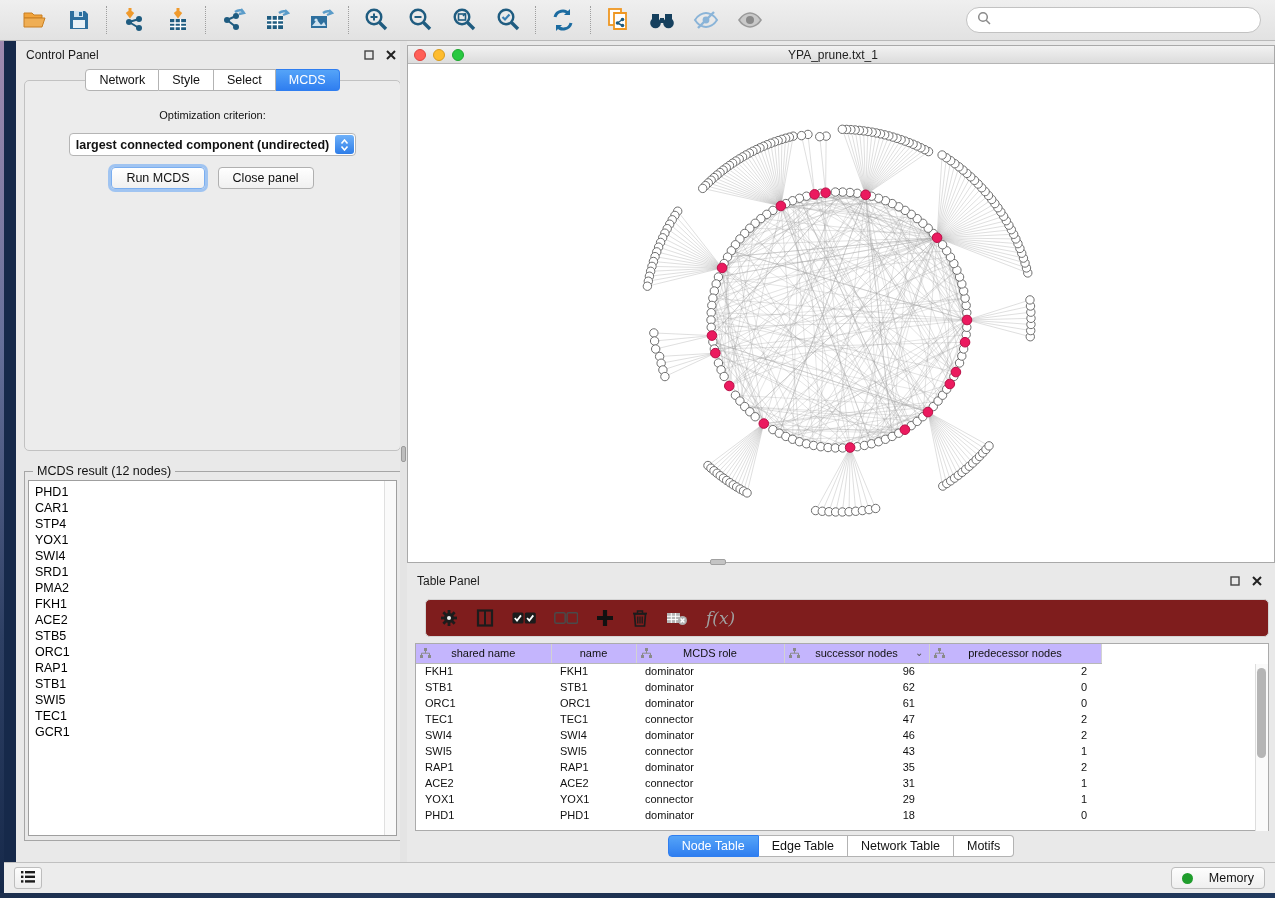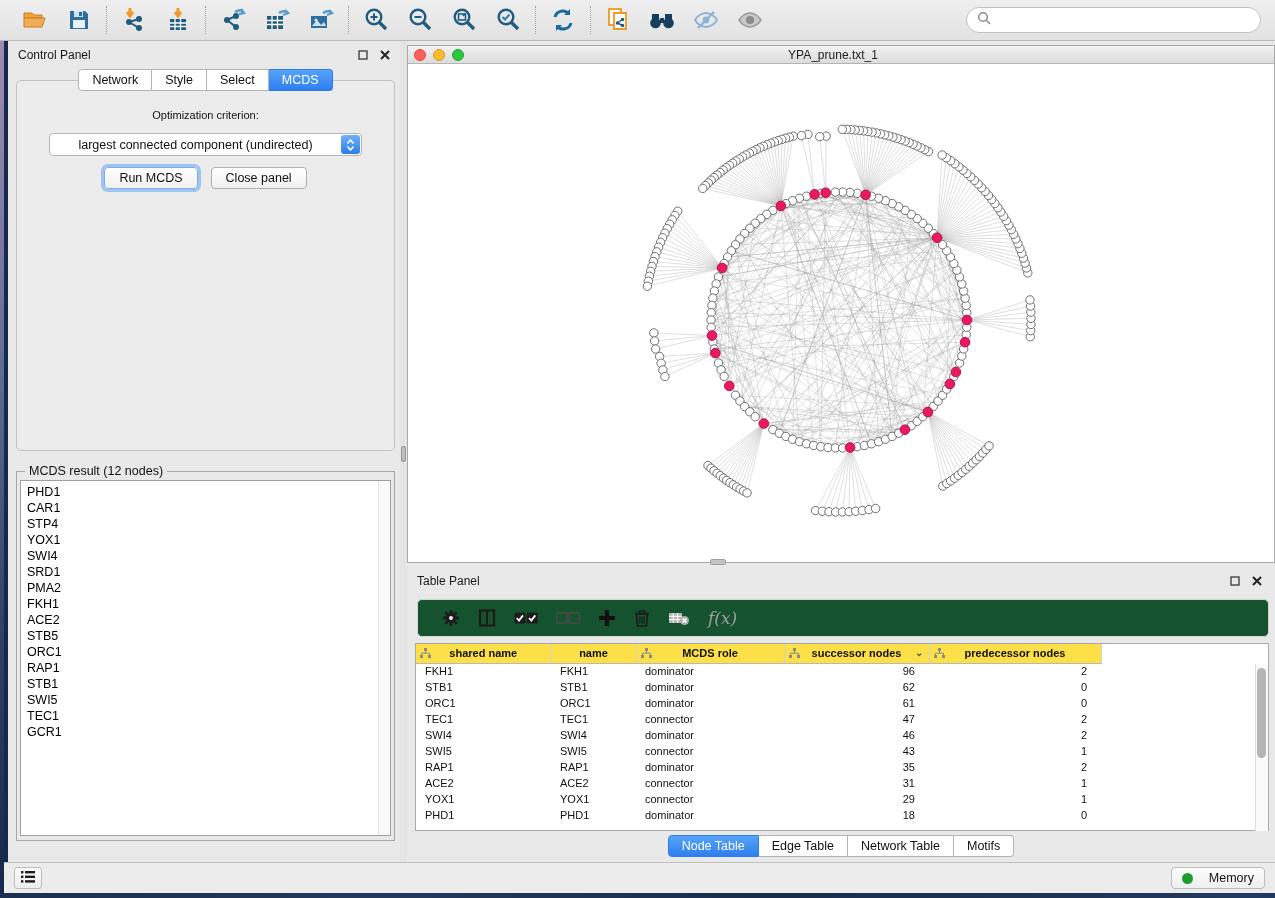--- a/index.html
+++ b/index.html
@@ -20,39 +20,39 @@
   .tb-group { display:flex; align-items:center; gap:10px; padding:0 10px; }
   .tb-sep { width:1px; height:28px; border-left:1px dotted #9f9f9f; }
   .tb-btn { width:34px; height:32px; display:flex; align-items:center; justify-content:center; border-radius:4px; }
   .tb-btn svg { display:block; }
   .search-wrap { margin-left:auto; margin-right:6px; }
   .search-box { width:295px; height:26px; background:#fff; border:1px solid #c2c2c2;
     border-radius:13px; display:flex; align-items:center; padding:0 10px; gap:6px; }
   .search-box input { border:none; outline:none; flex:1; font-size:13px; background:transparent; }
 
   
-  .control-panel { position:absolute; left:8px; top:41px; width:396px; height:821px;
-    background:#e9e9e9; border-right:1px solid #be185d; }
+  .control-panel { position:absolute; left:16px; top:41px; width:396px; height:821px;
+    background:#e9e9e9; border-right:3px solid #be185d; }
   .panel-titlebar { height:28px; display:flex; align-items:center; padding:0 10px; }
   .panel-title { font-size:12px; color:#1a1a1a; }
   .panel-titlebar .spacer { flex:1; }
   .wicon { width:16px; height:16px; display:flex; align-items:center; justify-content:center; margin-left:6px; }
 
   .tabs-row { display:flex; justify-content:center; position:relative; z-index:2; }
   .tab { font-size:12.5px; padding:3px 13px; background:#fff; border:1px solid #b3b3b3;
     border-left:none; color:#111; }
   .tab:first-child { border-left:1px solid #b3b3b3; border-radius:4px 0 0 4px; }
   .tab:last-child { border-radius:0 4px 4px 0; }
   .tab.active { background:linear-gradient(#55a4f8,#2f7ef0); color:#fff; border-color:#2f7ef0; }
 
   .inner-panel { margin:-11px 8px 0 8px; border:1px solid #c2c2c2; border-radius:5px;
     background:#ececec; height:371px; padding-top:28px; text-align:center; }
   .crit-label { font-size:11px; color:#111; margin-bottom:12px; }
-  .dropdown { width:313px; height:23px; margin:0 auto; background:#fff; border:1px solid #b5b5b5;
-    border-radius:4px; display:flex; align-items:center; position:relative; }
+  .dropdown { width:287px; height:23px; margin:0 auto; background:#fff; border:1px solid #b5b5b5;
+    border-radius:4px; display:flex; align-items:center; position:relative;font-weight:bold; }
   .dropdown .dd-text { flex:1; font-size:12.5px; text-align:center; color:#111; padding-right:20px; }
   .dd-stepper { position:absolute; right:1px; top:1px; width:19px; height:19px; border-radius:3px;
     background:linear-gradient(#6fb1f9,#2e7de8); display:flex; align-items:center; justify-content:center; }
   .btn-row { margin-top:11px; display:flex; justify-content:center; gap:13px; }
   .push-btn { font-size:12.5px; padding:3px 14px; background:linear-gradient(#ffffff,#f0f0f0);
     border:1px solid #b0b0b0; border-radius:4px; color:#111; }
   .push-btn.focused { box-shadow:0 0 0 3px rgba(110,170,245,.6); border-color:#7aaef0; }
 
   .mcds-fieldset { margin:20px 8px 0 8px; border:1px solid #a6a6a6; height:370px; position:relative;
     padding:8px 3px 3px 3px; background:#e9e9e9; }
@@ -80,29 +80,29 @@
   .light.yellow { background:#febc2e; border:1px solid #d89c1f; }
   .light.green { background:#28c840; border:1px solid #1da82f; }
   .net-title { position:absolute; left:0; right:16px; text-align:center; font-size:12px; color:#222; }
   .net-canvas { width:866px; height:498px; background:#fff; }
 
   .hsplit-handle { position:absolute; left:303px; top:518px; width:16px; height:6px;
     background:#c4c4c4; border:1px solid #a0a0a0; border-radius:2px; z-index:3; }
 
   
   .table-panel { position:absolute; left:0; top:526px; width:868px; height:295px; background:#e9e9e9; }
-  .tp-toolbar { margin:4px 6px 0 10px; height:38px; background:#14532d; border:1px solid #d4d4d4;
-    border-radius:5px; display:flex; align-items:center; gap:18px; padding:0 24px; }
+  .tp-toolbar { margin:4px 6px 0 18px; height:38px; background:#7f1d1d; border:1px solid #d4d4d4;
+    border-radius:5px; display:flex; align-items:center; gap:18px; padding:0 14px; }
   .tp-icon { display:flex; align-items:center; justify-content:center; }
   .fx { font-family:"DejaVu Serif", serif; font-style:italic; font-size:17px; color:#a0a0a0; }
 
   .table-box { margin:6px 6px 0 8px; background:#fff; border:1px solid #ababab; height:188px; position:relative; }
   table.nodetable { border-collapse:collapse; table-layout:fixed; width:685px; font-size:11px; }
-  .nodetable th { height:19px; background:#fde047; border-bottom:1px solid #b8b8b8;
-    border-right:1px solid #d2d2d2; font-weight:bold; position:relative; color:#111; font-size:11px; }
+  .nodetable th { height:19px; background:#c4b5fd; border-bottom:1px solid #b8b8b8;
+    border-right:1px solid #d2d2d2; font-weight:normal; position:relative; color:#111; font-size:11px; }
   .nodetable th .hicon { position:absolute; left:4px; top:4px; }
   .nodetable th .sort { position:absolute; right:5px; top:3px; color:#555; font-size:10px; }
   .nodetable td { height:16px; color:#111; white-space:nowrap; overflow:hidden; }
   .nodetable td.l { text-align:left; padding-left:9px; }
   .nodetable td.r { text-align:right; padding-right:14px; }
   .tbl-scroll { position:absolute; right:0; top:20px; width:13px; height:167px;
     background:#fafafa; border-left:1px solid #ddd; }
   .tbl-thumb { position:absolute; right:2px; top:4px; width:9px; height:90px; background:#b5b5b5; border-radius:5px; }
 
   .tp-tabs { position:absolute; left:0; right:0; bottom:5px; display:flex; justify-content:center; }

